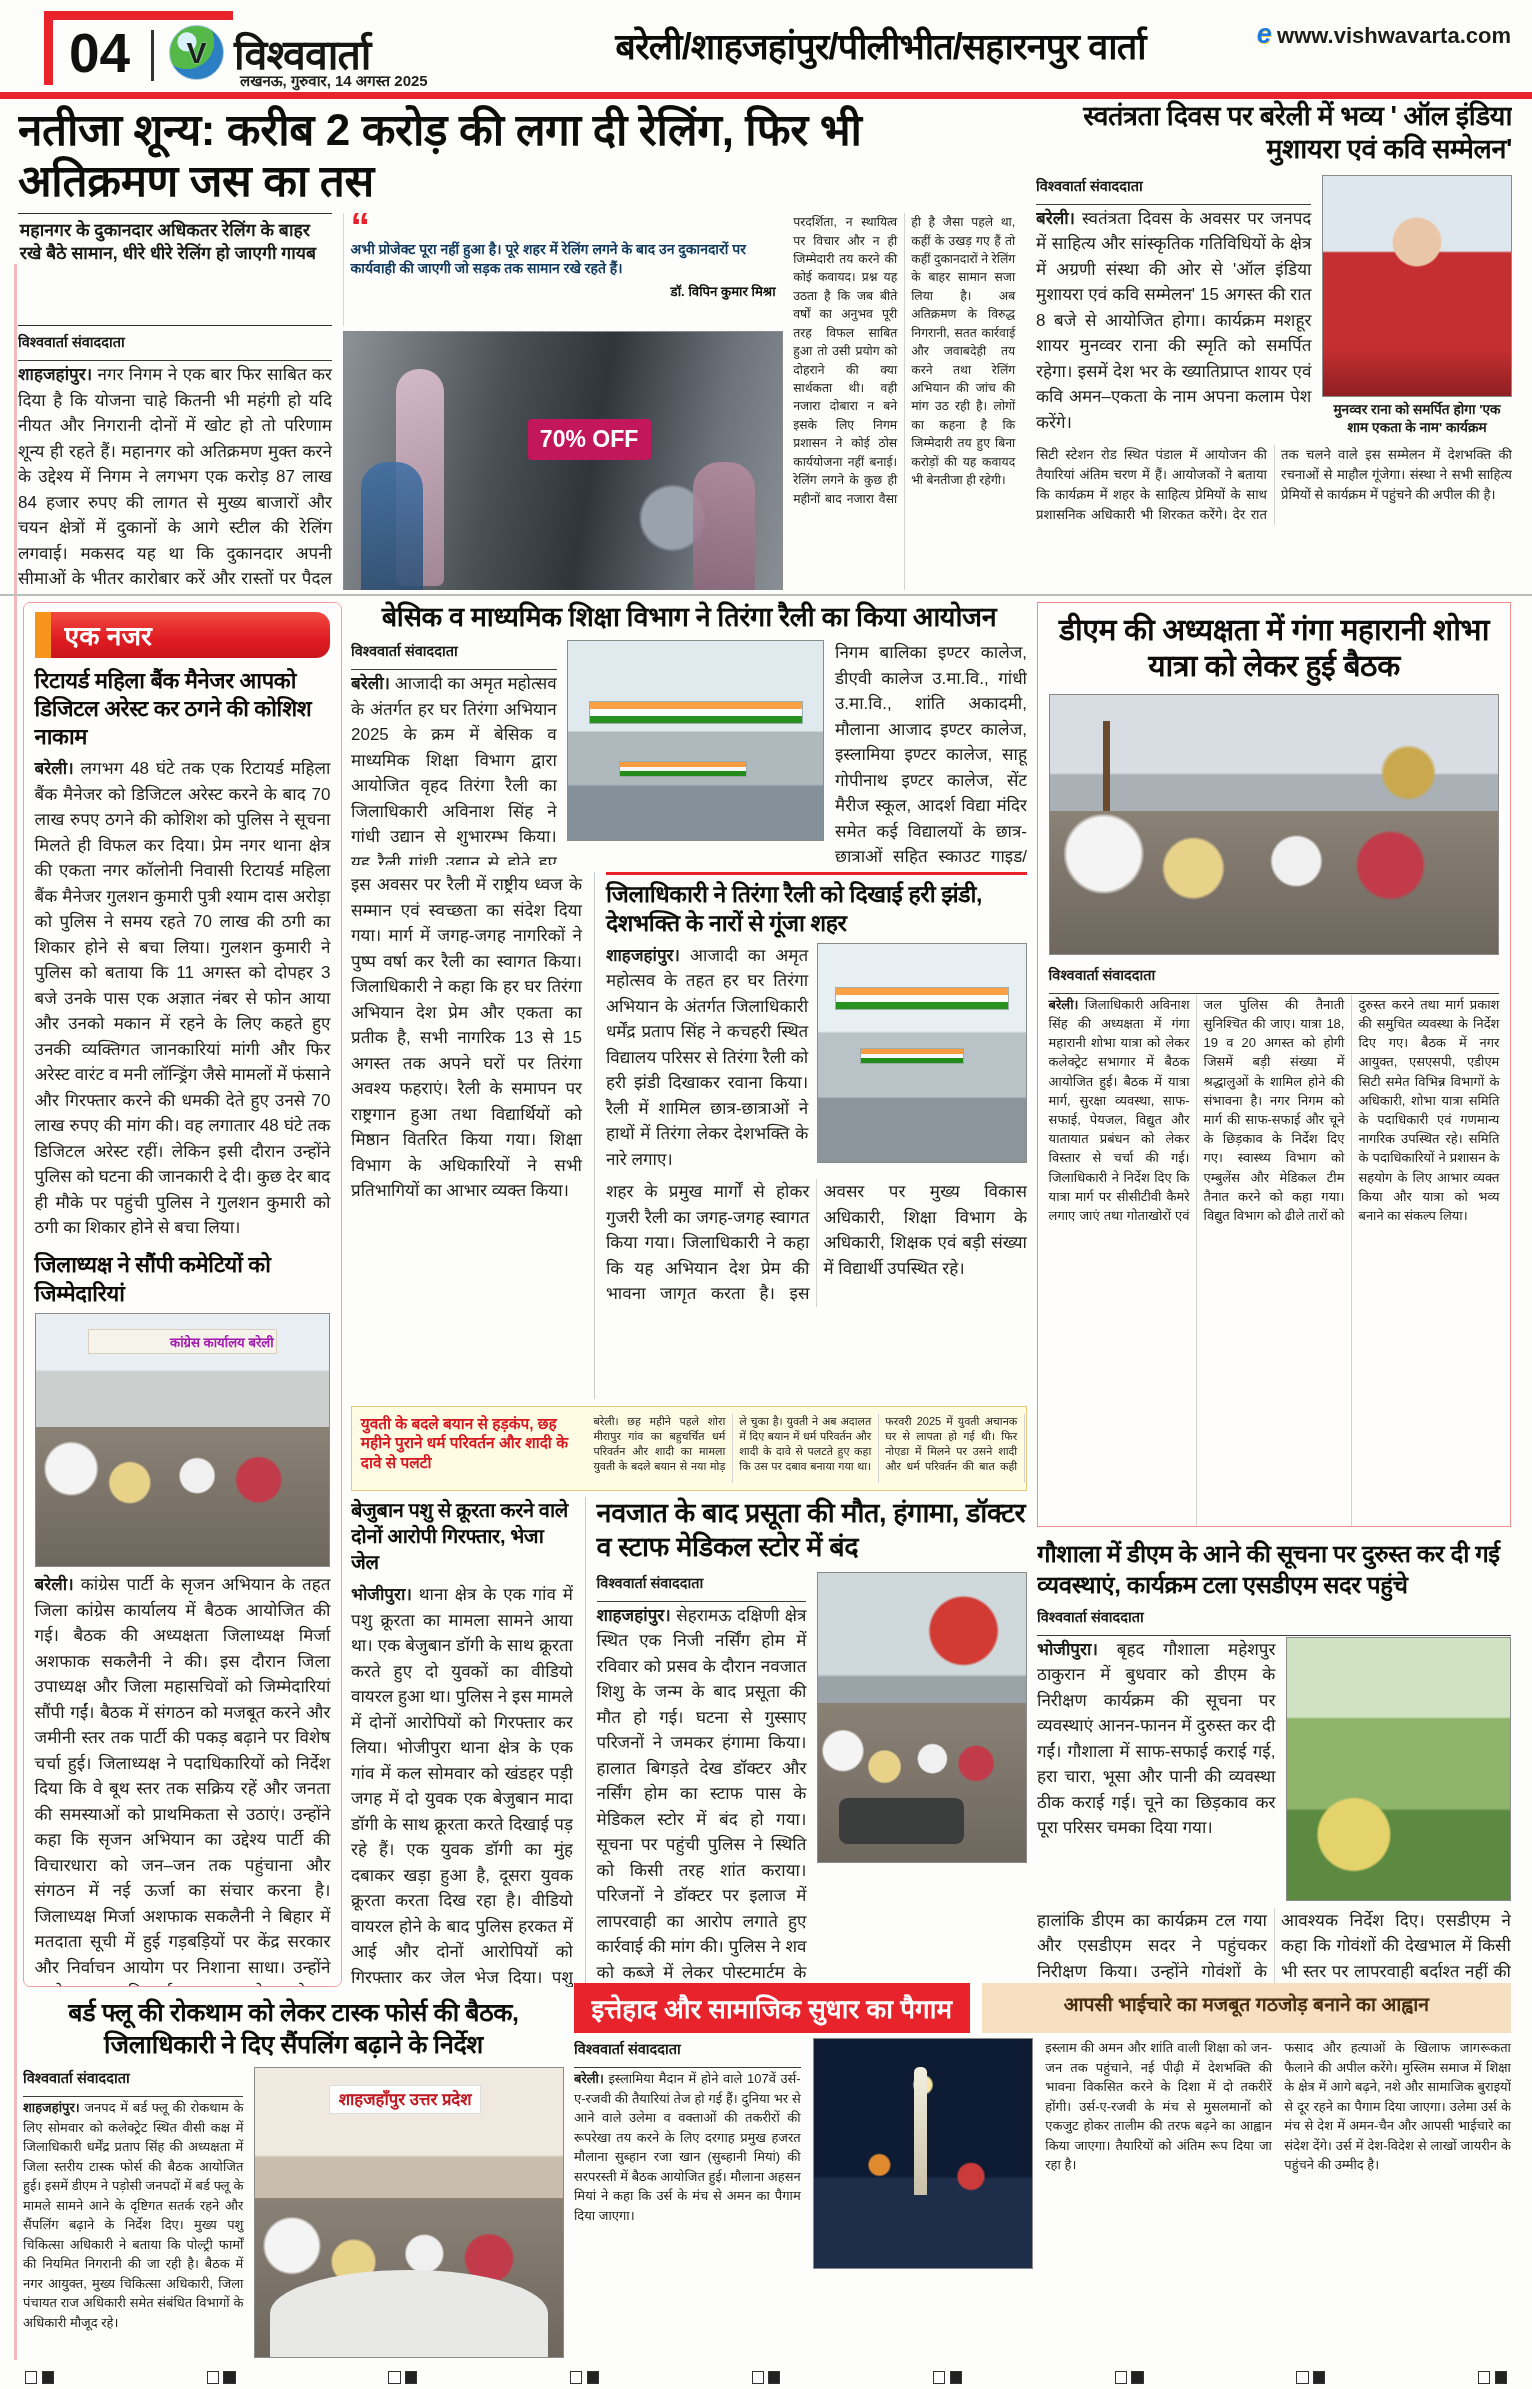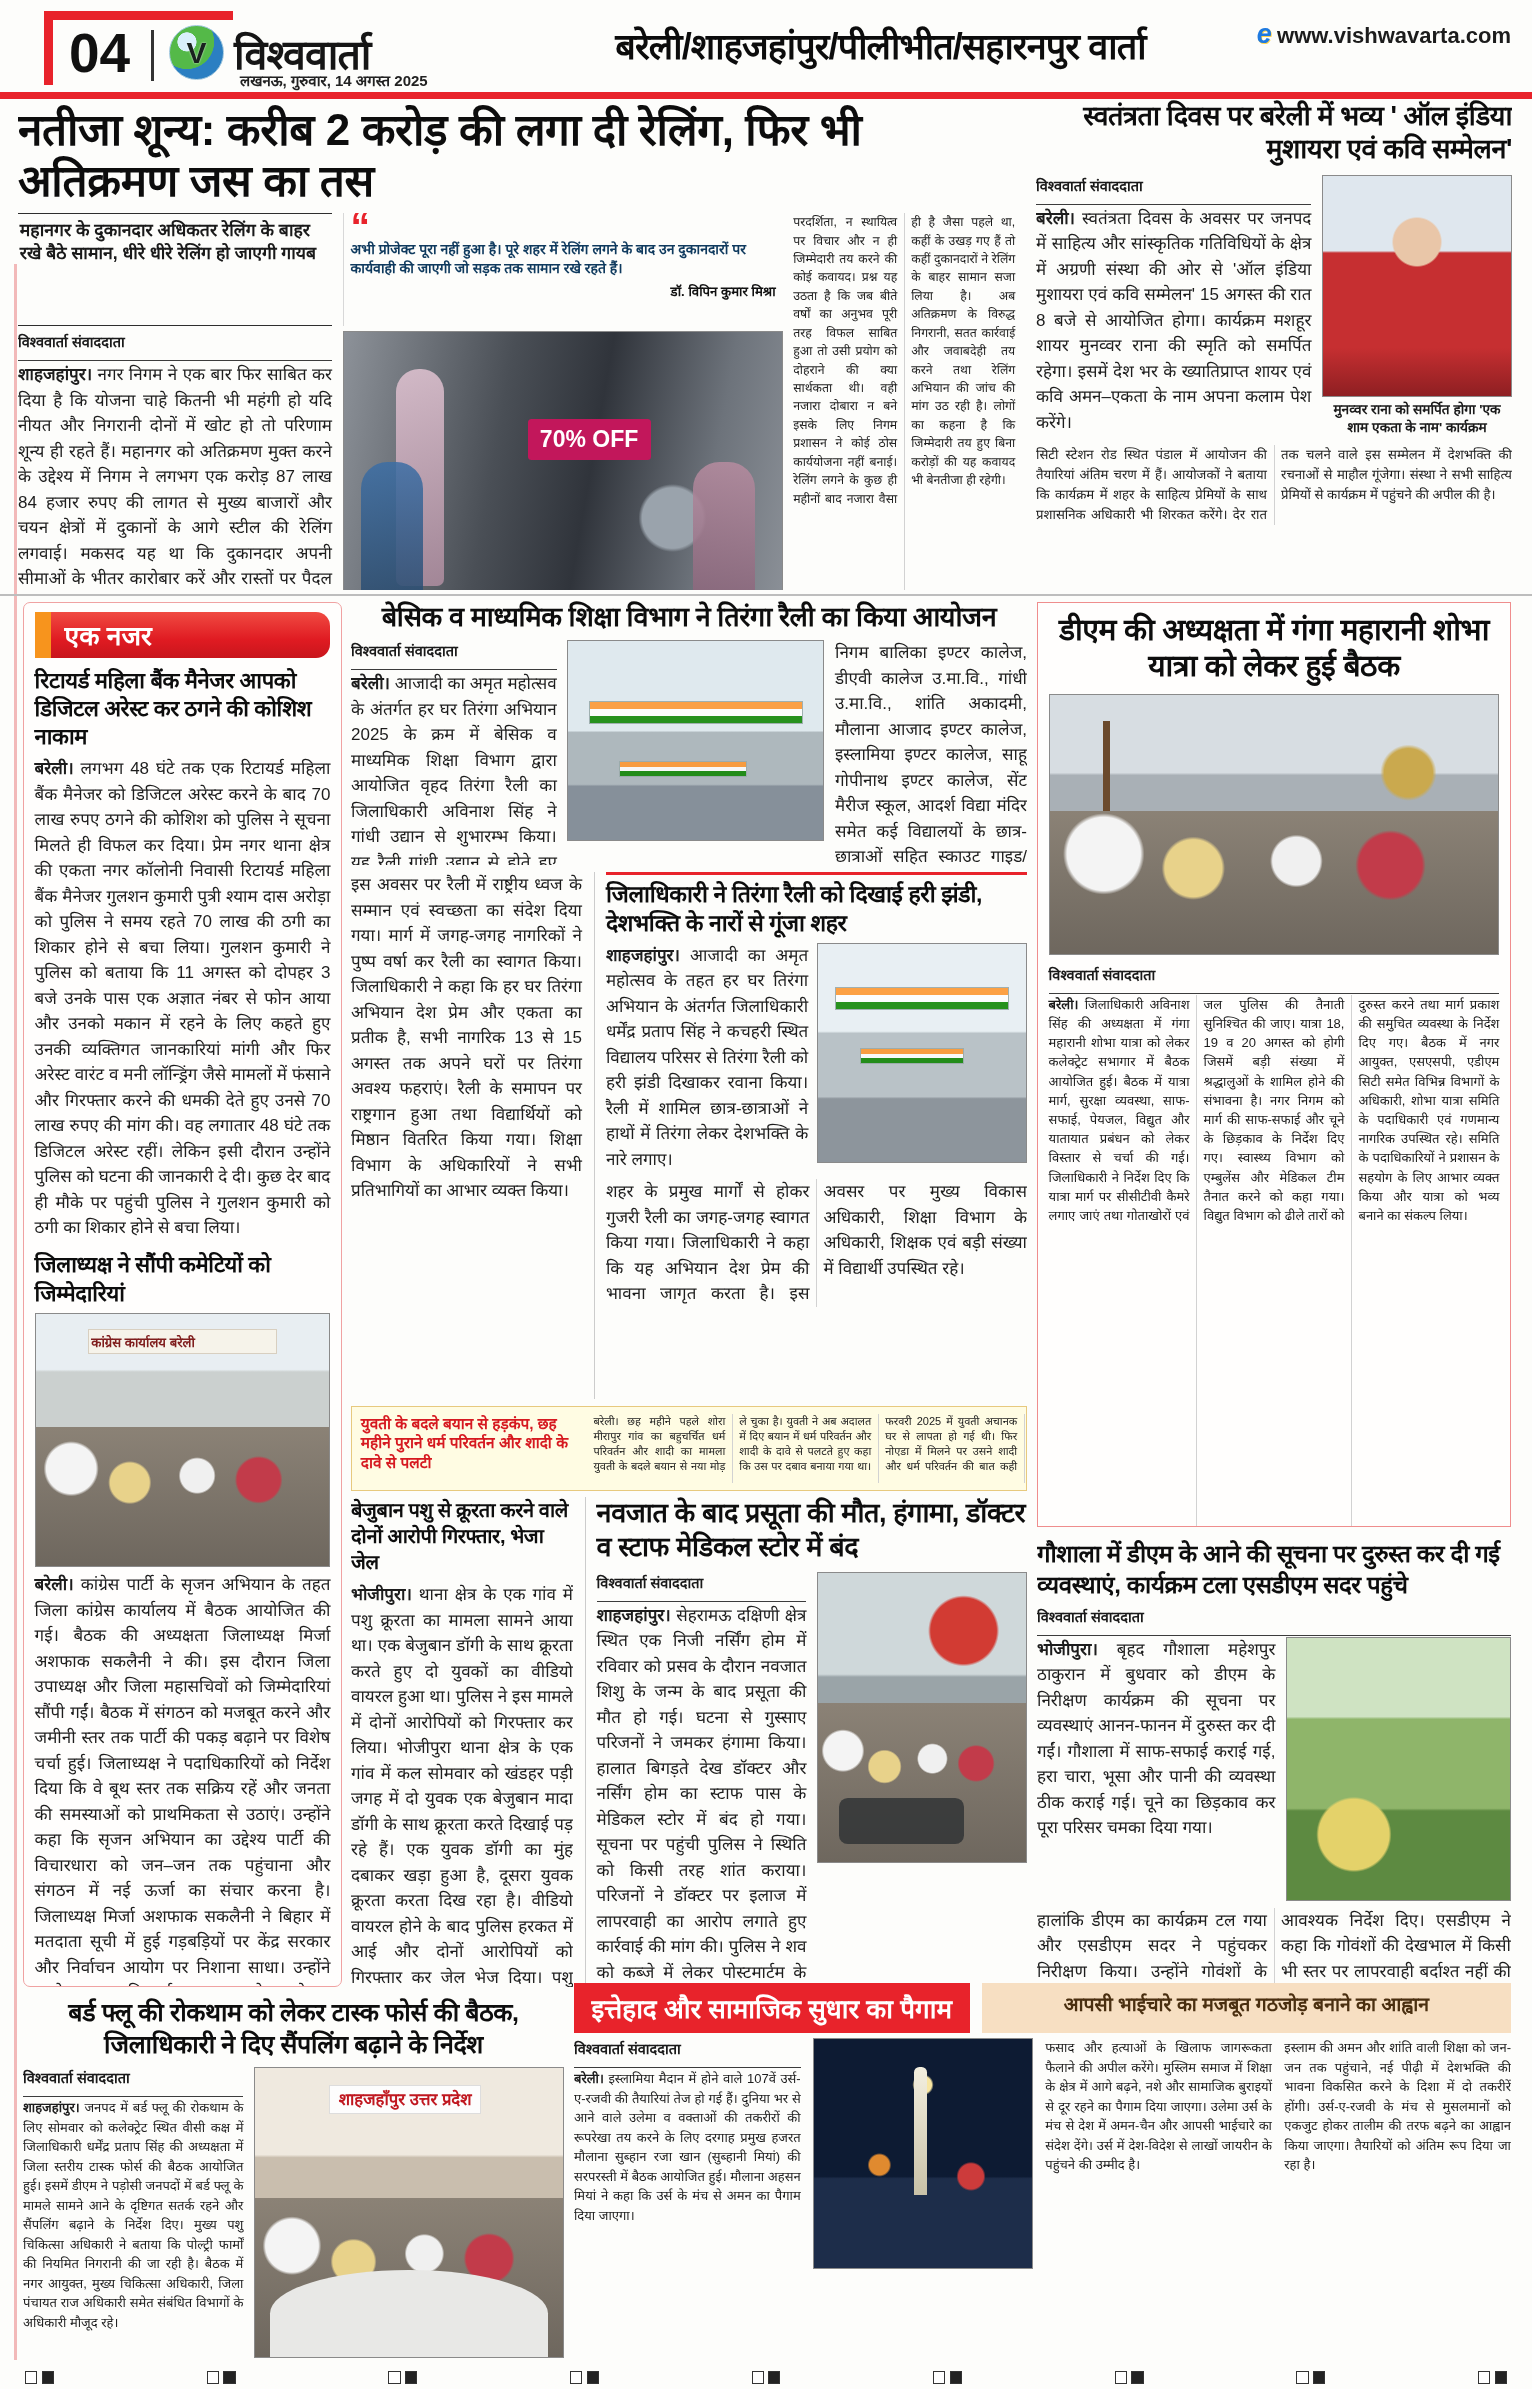--- a/index.html
+++ b/index.html
@@ -61,21 +61,21 @@
 
 
 .ek-najar{position:absolute;left:23px;top:602px;width:319px;height:1385px;border:1.8px solid #f0a2a2;border-radius:7px;padding:8.8px 10.6px;overflow:hidden;background:#fffefd;}
 .en-header{display:flex;height:46px;margin-bottom:8.8px;}
 .en-orange{width:16px;background:#f7941d;}
 .en-red{flex:1;background:linear-gradient(180deg,#f04b42 0%,#e01b22 60%,#c8151c 100%);border-radius:0 14px 14px 0;color:#fff;font-size:26.4px;font-weight:bold;display:flex;align-items:center;padding-left:14px;}
 .en-article h3{font-size:22px;line-height:1.28;margin-bottom:5.3px;}
 .en-article{margin-bottom:10.6px;}
 .meeting-photo{height:254px;margin:5.3px 0;background:
  linear-gradient(180deg,#e8eef2 0 22%,#cbd0cf 23% 45%,#b9a993 46% 100%);}
-.banner-strip{position:absolute;left:18%;top:6%;width:64%;background:#f6f3ea;color:#7f1d1d;font-weight:bold;font-size:13.2px;text-align:left;padding:2.6px 1.8px;border:0.9px solid #d8cfc0;}
+.banner-strip{position:absolute;left:18%;top:6%;width:64%;background:#f6f3ea;color:#a21caf;font-weight:bold;font-size:13.2px;text-align:right;padding:2.6px 1.8px;border:0.9px solid #d8cfc0;}
 .people-row{position:absolute;bottom:0;left:0;right:0;height:55%;background:
  radial-gradient(circle at 12% 30%,#f4f4f4 0 9%,transparent 10%),
  radial-gradient(circle at 32% 40%,#e8d28a 0 9%,transparent 10%),
  radial-gradient(circle at 55% 35%,#f0f0f0 0 9%,transparent 10%),
  radial-gradient(circle at 76% 38%,#c23b4a 0 9%,transparent 10%),
  linear-gradient(180deg,#8b8276,#6e675e);}
 .ima-wrap{display:flex;gap:8.8px;}
 .doctor-photo{width:132px;height:157px;flex:none;background:
  radial-gradient(circle at 50% 26%,#d9a77d 0 16%,transparent 17%),
  linear-gradient(180deg,#efe3e6 0 30%,#5d6f82 31% 75%,#cdbfae 76%);}
@@ -350,22 +350,22 @@
       <div class="strip-beige">आपसी भाईचारे का मजबूत गठजोड़ बनाने का आह्वान</div>
     </div>
     <div class="urs-row">
       <div class="urs-col">
         <span class="byline">विश्ववार्ता संवाददाता</span>
         <p class="body-text" style="font-size:13px;"><span class="lead">बरेली।</span> <span>इस्लामिया मैदान में होने वाले 107वें उर्स-ए-रजवी की तैयारियां तेज हो गई हैं। दुनिया भर से आने वाले उलेमा व वक्ताओं की तकरीरों की रूपरेखा तय करने के लिए दरगाह प्रमुख हजरत मौलाना सुब्हान रजा खान (सुब्हानी मियां) की सरपरस्ती में बैठक आयोजित हुई। मौलाना अहसन मियां ने कहा कि उर्स के मंच से अमन का पैगाम दिया जाएगा।</span></p>
       </div>
       <div class="photo urs-photo">
         <div class="minaret"></div>
       </div>
+      <div class="urs-col body-text" style="font-size:13px;">इस्लाम की अमन और शांति वाली शिक्षा को जन-जन तक पहुंचाने, नई पीढ़ी में देशभक्ति की भावना विकसित करने के दिशा में दो तकरीरें होंगी। उर्स-ए-रजवी के मंच से मुसलमानों को एकजुट होकर तालीम की तरफ बढ़ने का आह्वान किया जाएगा। तैयारियों को अंतिम रूप दिया जा रहा है।</div>
       <div class="urs-col body-text" style="font-size:13px;">फसाद और हत्याओं के खिलाफ जागरूकता फैलाने की अपील करेंगे। मुस्लिम समाज में शिक्षा के क्षेत्र में आगे बढ़ने, नशे और सामाजिक बुराइयों से दूर रहने का पैगाम दिया जाएगा। उलेमा उर्स के मंच से देश में अमन-चैन और आपसी भाईचारे का संदेश देंगे। उर्स में देश-विदेश से लाखों जायरीन के पहुंचने की उम्मीद है।</div>
-      <div class="urs-col body-text" style="font-size:13px;">इस्लाम की अमन और शांति वाली शिक्षा को जन-जन तक पहुंचाने, नई पीढ़ी में देशभक्ति की भावना विकसित करने के दिशा में दो तकरीरें होंगी। उर्स-ए-रजवी के मंच से मुसलमानों को एकजुट होकर तालीम की तरफ बढ़ने का आह्वान किया जाएगा। तैयारियों को अंतिम रूप दिया जा रहा है।</div>
     </div>
   </article>
 
   <div class="footer-marks">
     <div class="mark-group">
         <div class="mark"></div>
         <div class="mark dark"></div>
       </div>
     <div class="mark-group">
         <div class="mark"></div>

